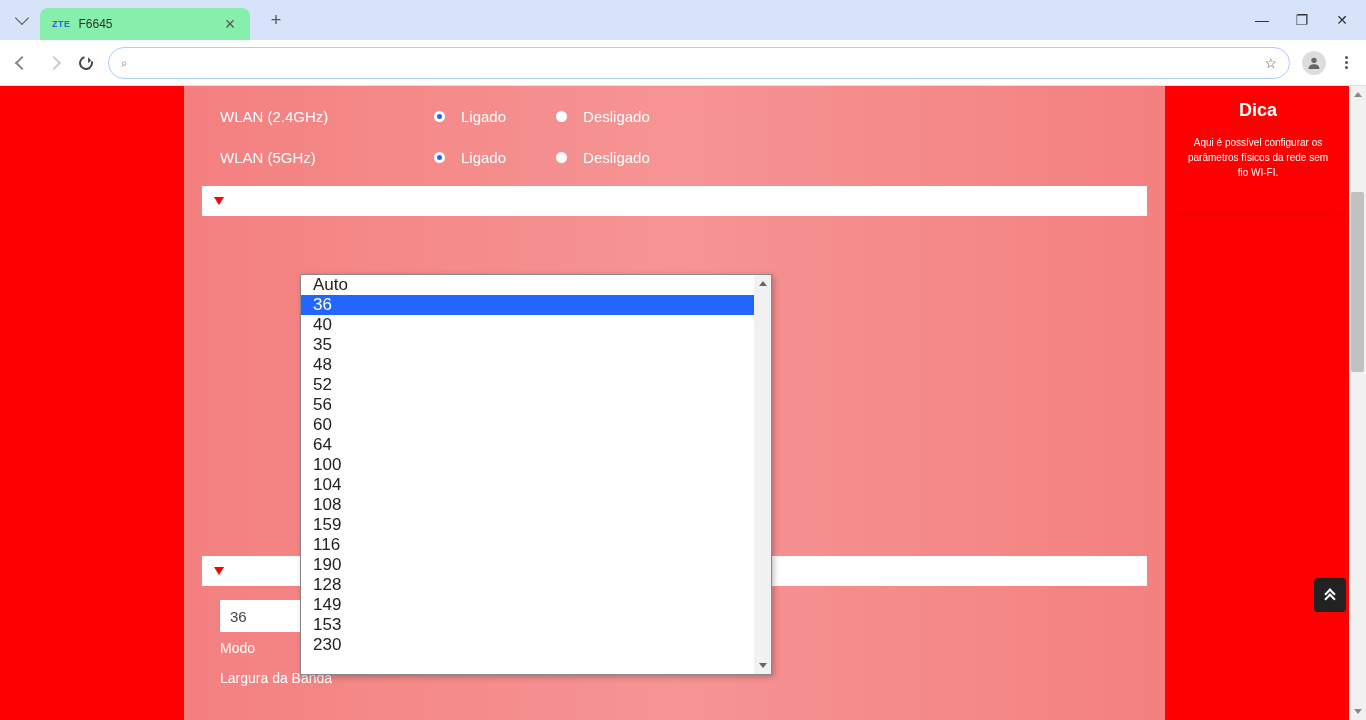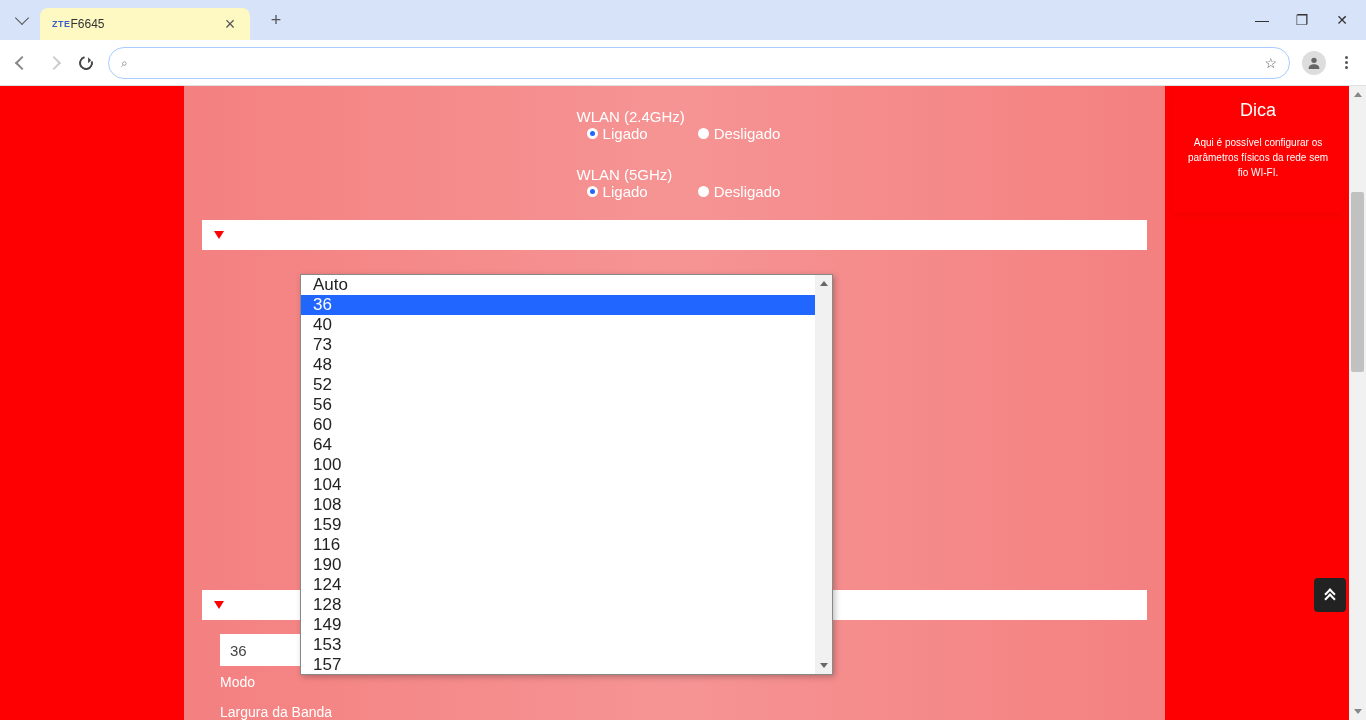--- a/index.html
+++ b/index.html
@@ -2,21 +2,21 @@
 <html><head>
   <meta charset="utf-8">
   <style>
     * { margin: 0; padding: 0; box-sizing: border-box; font-family: -apple-system, BlinkMacSystemFont, "Segoe UI", Arial, sans-serif; }
     body { width: 1366px; height: 720px; overflow: hidden; background: #fff; position: relative; }
     
     
     .browser-top { background: #d6e3f8; height: 40px; display: flex; align-items: center; padding: 0 8px; gap: 4px; }
     .tab-dropdown { width: 28px; height: 28px; display: flex; align-items: center; justify-content: center; cursor: pointer; }
     .chevron-down { width: 10px; height: 10px; border-left: 1.5px solid #555; border-bottom: 1.5px solid #555; transform: rotate(-45deg); margin-top: -4px; }
-    .tab { background: #fef9c3; height: 32px; border-radius: 8px 8px 0 0; display: flex; align-items: center; padding: 0 12px; margin-top: 8px; min-width: 210px; position: relative; }
+    .tab { background: #86efac; height: 32px; border-radius: 8px 8px 0 0; display: flex; align-items: center; padding: 0 12px; gap: 8px; margin-top: 8px; min-width: 210px; position: relative; }
     .tab-text-zte { font-size: 9px; font-weight: bold; color: #3a5fcd; letter-spacing: 0.5px; }
     .tab-title { font-size: 12px; color: #333; flex: 1; }
     .tab-close { font-size: 18px; color: #555; cursor: pointer; line-height: 1; width: 16px; text-align: center; }
     .new-tab { width: 28px; height: 28px; display: flex; align-items: center; justify-content: center; font-size: 18px; color: #555; border-radius: 50%; cursor: pointer; margin-left: 8px; }
     .window-controls { margin-left: auto; display: flex; gap: 24px; padding-right: 8px; }
     .win-ctrl { width: 16px; height: 16px; display: flex; align-items: center; justify-content: center; cursor: pointer; color: #333; font-size: 14px; }
     
     .address-bar-row { height: 46px; background: #fff; display: flex; align-items: center; padding: 0 12px; gap: 12px; border-bottom: 1px solid #e0e0e0; }
     .nav-btn { width: 20px; height: 20px; display: flex; align-items: center; justify-content: center; color: #888; cursor: pointer; }
     .arrow-left { width: 10px; height: 10px; border-left: 2px solid currentColor; border-bottom: 2px solid currentColor; transform: rotate(45deg); }
@@ -29,42 +29,42 @@
     .profile-icon { width: 24px; height: 24px; background: #ddd; border-radius: 50%; display: flex; align-items: center; justify-content: center; }
     .profile-icon svg { width: 16px; height: 16px; fill: #666; }
     .menu-dots { display: flex; flex-direction: column; gap: 2px; align-items: center; justify-content: center; width: 16px; cursor: pointer; }
     .menu-dots span { width: 3px; height: 3px; background: #555; border-radius: 50%; }
     
     
     .page-wrapper { position: relative; height: calc(720px - 86px); overflow: hidden; }
     .page-scroll { position: absolute; top: 0; left: 0; right: 17px; bottom: 0; background: #fe0001; }
     .page-inner { background: linear-gradient(to right, #f48080 0%, #f69494 50%, #f48080 100%); margin: 0 184px 0 184px; min-height: 100%; padding: 10px 18px 40px 18px; position: relative; }
     
-    .form-row { display: flex; align-items: center; padding: 12px 0 12px 18px; color: #fff; font-size: 15px; flex-direction: column; }
+    .form-row { display: flex; align-items: center; padding: 12px 0 12px 18px; color: #fff; font-size: 15px; }
     .form-label { width: 214px; }
     .radio-group { display: flex; gap: 50px; }
-    .radio-opt { display: flex; align-items: center; gap: 5px; }
+    .radio-opt { display: flex; align-items: center; gap: 16px; }
     .radio { width: 11px; height: 11px; border-radius: 50%; border: 2px solid #fff; background: #fff; position: relative; cursor: pointer; }
     .radio.checked::after { content: ''; position: absolute; top: 1px; left: 1px; width: 5px; height: 5px; background: #2166fe; border-radius: 50%; }
     
     .expando-header { background: #fff; height: 30px; margin: 8px 0; display: flex; align-items: center; padding: 0 12px; gap: 8px; cursor: pointer; }
     .triangle-down { width: 0; height: 0; border-left: 5px solid transparent; border-right: 5px solid transparent; border-top: 8px solid #fe0001; }
     
     .field-label { color: #fff; font-size: 14px; padding: 8px 0 6px 18px; }
     .select-box { background: #fff; margin: 0 0 0 18px; width: 520px; height: 32px; display: flex; align-items: center; padding: 0 10px; justify-content: space-between; cursor: pointer; font-size: 15px; color: #444; }
     .sel-arrow { width: 0; height: 0; border-left: 6px solid transparent; border-right: 6px solid transparent; border-top: 8px solid #bbb; }
     
     
     .tip-box { position: absolute; top: 0; right: -178px; width: 170px; background: #fe0001; color: #fff; padding: 14px 12px 32px 12px; text-align: center; box-shadow: 0 4px 8px rgba(0,0,0,.04); }
-    .tip-title { font-size: 18px; font-weight: normal; margin-bottom: 14px; }
+    .tip-title { font-size: 18px; font-weight: bold; margin-bottom: 14px; }
     .tip-body { font-size: 10px; line-height: 1.5; }
     .tip-shadow { position: absolute; top: 0; right: -185px; width: 182px; height: 200px; background: rgba(255,255,255,.12); z-index: -1; }
     
     
-    .dropdown-popup { position: absolute; left: 300px; top: 188px; width: 533px; height: 401px; background: #fff; border: 1px solid #888; box-shadow: 2px 2px 6px rgba(0,0,0,.25); z-index: 50; display: flex; }
+    .dropdown-popup { position: absolute; left: 300px; top: 188px; width: 472px; height: 401px; background: #fff; border: 1px solid #888; box-shadow: 2px 2px 6px rgba(0,0,0,.25); z-index: 50; display: flex; }
     .dropdown-list { flex: 1; overflow: hidden; }
     .dd-item { padding: 0 12px; font-size: 17px; line-height: 20px; height: 20px; color: #222; cursor: pointer; white-space: nowrap; }
     .dd-item.selected { background: #2166fe; color: #fff; }
     .dd-scrollbar { width: 17px; background: #f1f1f1; position: relative; }
     .dd-scrollbar .sb-up, .dd-scrollbar .sb-down { height: 17px; display: flex; align-items: center; justify-content: center; background: #f1f1f1; }
     .dd-scrollbar .sb-up::after { content: ''; border-left: 4px solid transparent; border-right: 4px solid transparent; border-bottom: 5px solid #666; }
     .dd-scrollbar .sb-down { position: absolute; bottom: 0; width: 100%; }
     .dd-scrollbar .sb-down::after { content: ''; border-left: 4px solid transparent; border-right: 4px solid transparent; border-top: 5px solid #666; }
     
     
@@ -198,37 +198,36 @@
         <span></span>
         <span></span>
       </div>
   </div>
 
   <div class="dropdown-popup">
     <div class="dropdown-list" id="dd-list">
         <div class="dd-item">Auto</div>
         <div class="dd-item selected">36</div>
         <div class="dd-item">40</div>
-        <div class="dd-item">73</div>
+        <div class="dd-item">35</div>
         <div class="dd-item">48</div>
         <div class="dd-item">52</div>
         <div class="dd-item">56</div>
         <div class="dd-item">60</div>
         <div class="dd-item">64</div>
         <div class="dd-item">100</div>
         <div class="dd-item">104</div>
         <div class="dd-item">108</div>
         <div class="dd-item">159</div>
         <div class="dd-item">116</div>
         <div class="dd-item">190</div>
-        <div class="dd-item">124</div>
         <div class="dd-item">128</div>
         <div class="dd-item">149</div>
         <div class="dd-item">153</div>
-        <div class="dd-item">157</div>
+        <div class="dd-item">230</div>
       </div>
     <div class="dd-scrollbar">
       <div class="sb-up"></div>
       <div class="sb-down"></div>
     </div>
   </div>
 
 </div>
 
 </body></html>

